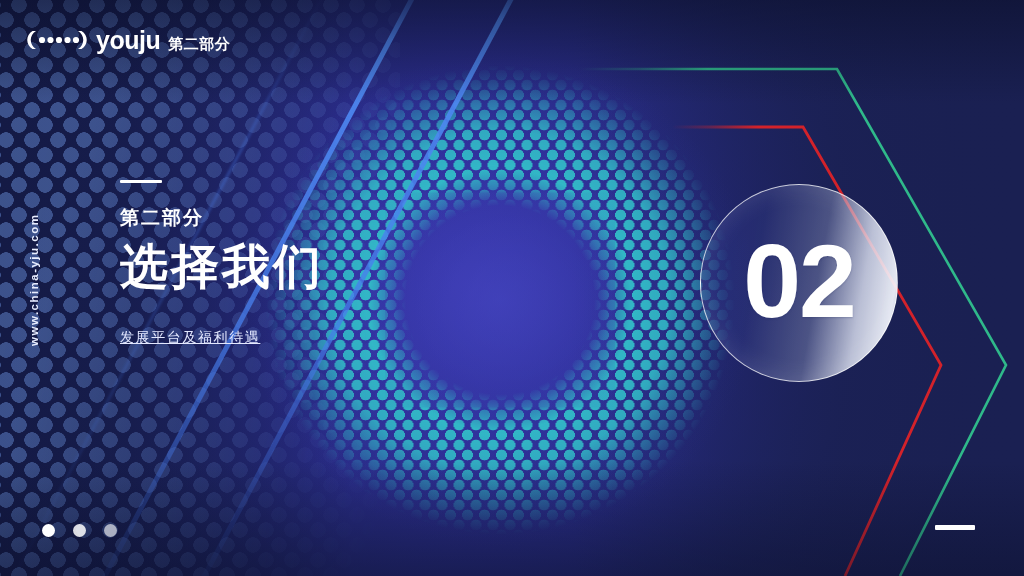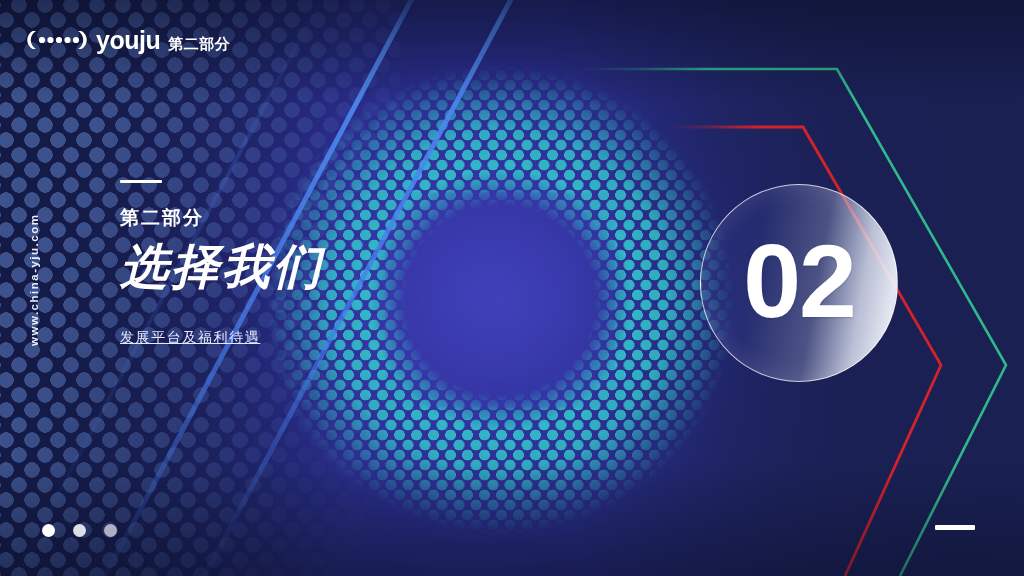--- a/index.html
+++ b/index.html
@@ -120,21 +120,21 @@
   .text-block{position:absolute;left:120px;top:180px;width:340px;}
   .rule{
     width:42px;height:3px;background:#ffffff;margin-bottom:24px;border-radius:1px;
   }
   .eyebrow{
     color:#ffffff;font-size:19px;font-weight:700;letter-spacing:2px;
     margin:0 0 10px 0;line-height:1.2;
   }
   .headline{
     color:#ffffff;font-size:48px;font-weight:700;letter-spacing:3px;
-    margin:0 0 34px 0;line-height:1.12;font-style:italic;
+    margin:0 0 34px 0;line-height:1.12;
   }
   .subline{
     color:#e3e8ff;font-size:14px;font-weight:400;letter-spacing:1.6px;
     margin:0;line-height:1.3;text-decoration:underline;
   }
 
   
   .badge{
     position:absolute;left:700px;top:184px;width:196px;height:196px;
     border-radius:50%;

